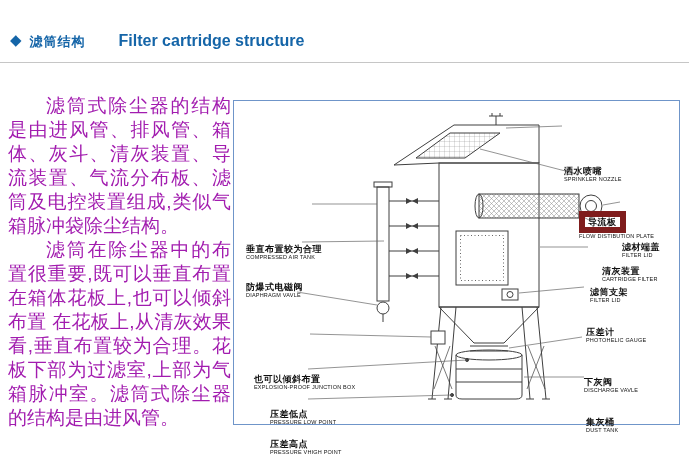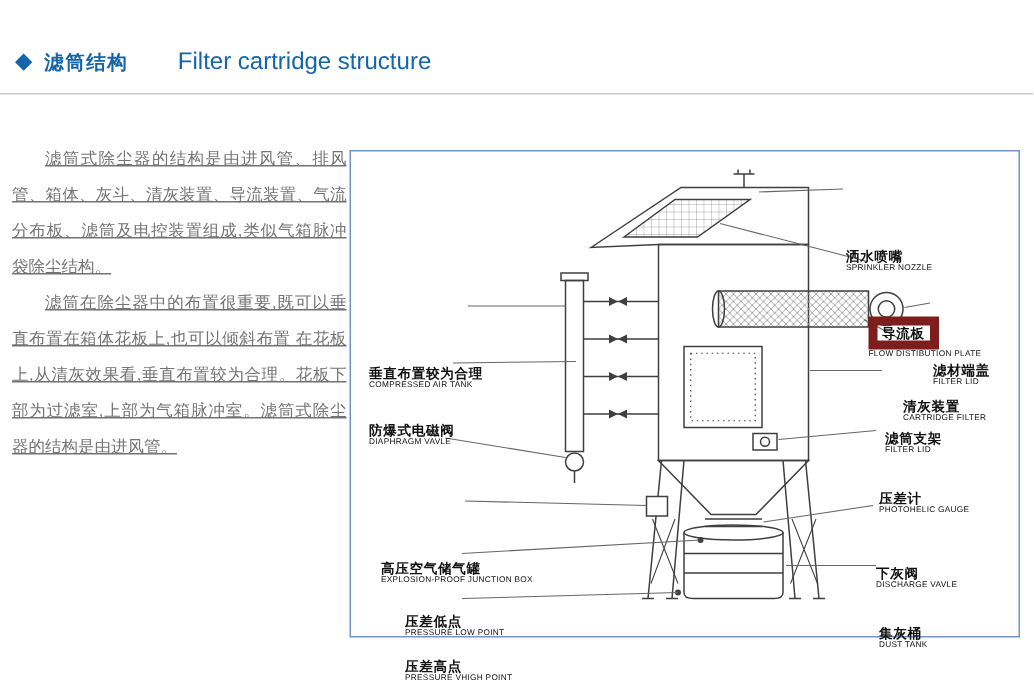--- a/index.html
+++ b/index.html
@@ -2,25 +2,25 @@
 <html><head>
 <meta charset="utf-8">
 <style>
   html,body{margin:0;padding:0;background:#fff;}
   .page{position:relative;width:689px;height:461px;background:#ffffff;overflow:hidden;
         font-family:"Liberation Sans","DejaVu Sans",sans-serif;}
   
   .header{position:absolute;left:10px;top:32px;display:flex;align-items:baseline;color:#1565a8;}
   .bullet{font-size:15px;margin-right:8px;position:relative;top:-1px;}
   .title-zh{font-size:13px;font-weight:bold;letter-spacing:1px;}
-  .title-en{font-size:16px;font-weight:normal;margin-left:14px;padding-left:19px;}
+  .title-en{font-size:16px;font-weight:bold;margin-left:14px;padding-left:19px;}
   .rule{position:absolute;left:0;top:62px;width:689px;height:1px;background:#c6c6c6;}
   
-  .article{position:absolute;left:8px;top:94px;width:223px;color:#737373;
-           font-size:11px;line-height:24px;text-align:justify;text-decoration:underline;}
+  .article{position:absolute;left:8px;top:94px;width:223px;color:#a21caf;
+           font-size:19px;line-height:24px;text-align:justify;}
   .article p{margin:0;text-indent:2em;}
   
   .diagram-box{position:absolute;left:233px;top:100px;width:445px;height:323px;
                border:1px solid #6f95c9;background:#fff;}
   .draw{position:absolute;left:0;top:0;width:445px;height:323px;}
   .lbl{position:absolute;color:#111;line-height:1.15;white-space:nowrap;}
   .lbl .zh{display:block;font-size:9px;font-weight:bold;letter-spacing:0.5px;margin-top:46px;}
   .lbl .en{display:block;font-size:5.5px;letter-spacing:0.2px;}
   .lbl.boxed .zh{display:inline-block;border:6px solid #7f1d1d;padding:0 3px;}
 </style>
@@ -128,21 +128,21 @@
 
     <div class="lbl" style="left:12px;top:97px">
       <span class="zh">垂直布置较为合理</span>
       <span class="en">COMPRESSED AIR TANK</span>
     </div>
     <div class="lbl" style="left:12px;top:135px">
       <span class="zh">防爆式电磁阀</span>
       <span class="en">DIAPHRAGM VAVLE</span>
     </div>
     <div class="lbl" style="left:20px;top:227px">
-      <span class="zh">高压空气储气罐</span>
+      <span class="zh">也可以倾斜布置</span>
       <span class="en">EXPLOSION-PROOF JUNCTION BOX</span>
     </div>
     <div class="lbl" style="left:36px;top:262px">
       <span class="zh">压差低点</span>
       <span class="en">PRESSURE LOW POINT</span>
     </div>
     <div class="lbl" style="left:36px;top:292px">
       <span class="zh">压差高点</span>
       <span class="en">PRESSURE VHIGH POINT</span>
     </div>

